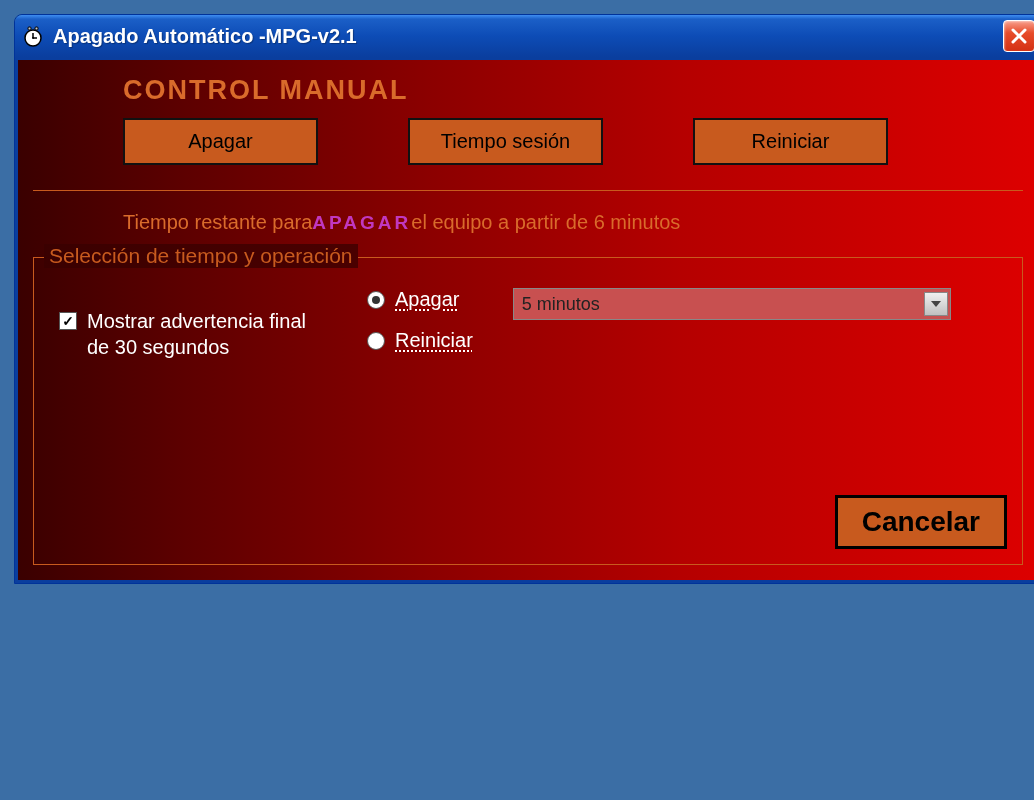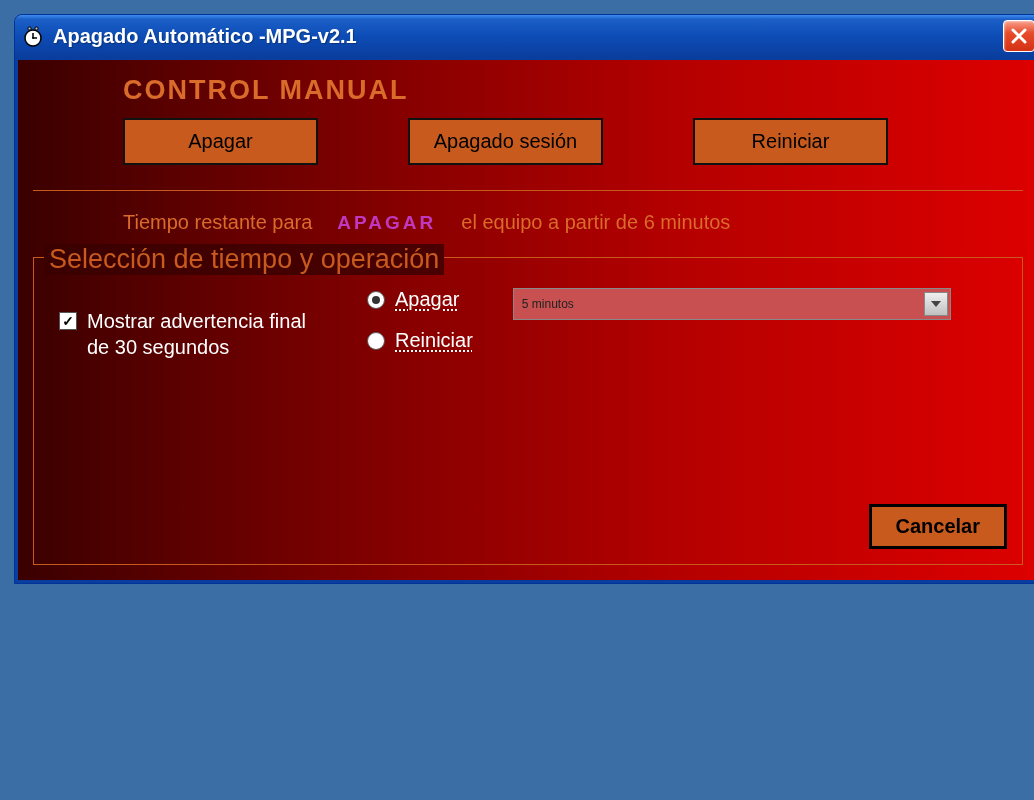--- a/index.html
+++ b/index.html
@@ -114,21 +114,20 @@
       margin: 0 0 20px 0;
     }
     
     .auto-section {
       margin-left: 90px;
     }
     
     .auto-desc {
       display: flex;
       align-items: baseline;
-      gap: 25px;
       margin-bottom: 18px;
       font-size: 20px;
     }
     
     .auto-desc-text {
       color: #d96b2b;
     }
     
     .auto-desc-action {
       color: #c038c0;
@@ -164,21 +163,21 @@
       flex: 1;
     }
     
     .fieldset-legend {
       position: absolute;
       top: -14px;
       left: 10px;
       background: linear-gradient(to right, #3a0000, #4a0000);
       padding: 0 5px;
       color: #c85a1e;
-      font-size: 27px;
+      font-size: 21px;
     }
     
     .options-row {
       display: flex;
       align-items: flex-start;
       gap: 40px;
     }
     
     .checkbox-wrap {
       display: flex;
@@ -256,41 +255,41 @@
       width: 438px;
       display: flex;
       align-items: center;
       padding: 0 8px;
       position: relative;
       cursor: pointer;
     }
     
     .dropdown-text {
       color: #222;
-      font-size: 12px;
+      font-size: 18px;
       flex: 1;
     }
     
     .dropdown-arrow {
       width: 24px;
       height: 24px;
       background: linear-gradient(to bottom, #f0f0f0, #c0c0c0);
       border: 1px solid #888;
       display: flex;
       align-items: center;
       justify-content: center;
       position: absolute;
       right: 2px;
     }
     
     .cancel-btn {
       background: #c85a1e;
       border: 3px solid #000;
       color: #000;
-      font-size: 20px;
+      font-size: 28px;
       font-weight: bold;
       padding: 8px 24px;
       cursor: pointer;
       position: absolute;
       bottom: 15px;
       right: 15px;
       font-family: Tahoma, Arial, sans-serif;
     }
     
     .right-col {
@@ -321,21 +320,21 @@
       </svg>
     </div>
   </div>
 
   <div class="content">
 
     <div class="section-title">CONTROL MANUAL</div>
 
     <div class="manual-buttons">
       <button class="action-btn">Apagar</button>
-      <button class="action-btn">Apagado sesión</button>
+      <button class="action-btn">Tiempo sesión</button>
       <button class="action-btn">Reiniciar</button>
     </div>
 
     <hr class="divider">
 
     <div class="auto-section">
 
       <div class="auto-desc">
         <span class="auto-desc-text">Tiempo restante para</span>
         <span class="auto-desc-action">APAGAR</span>

